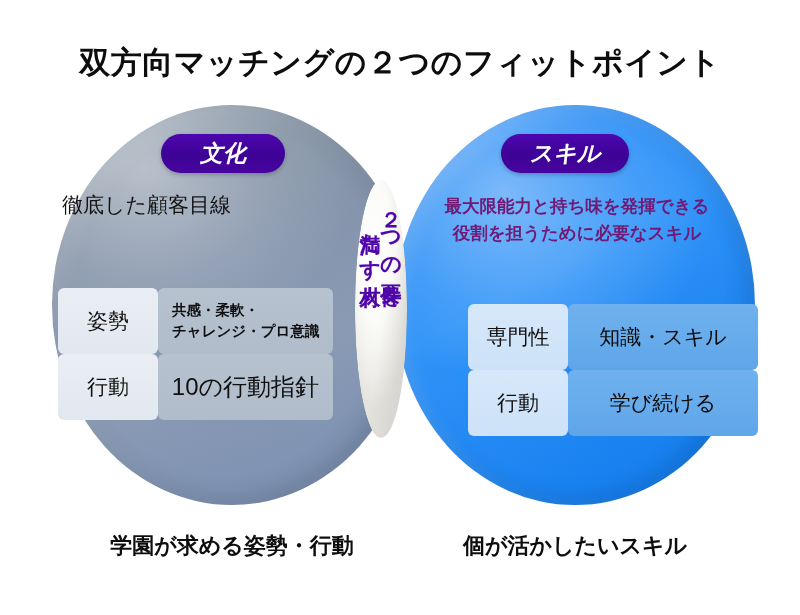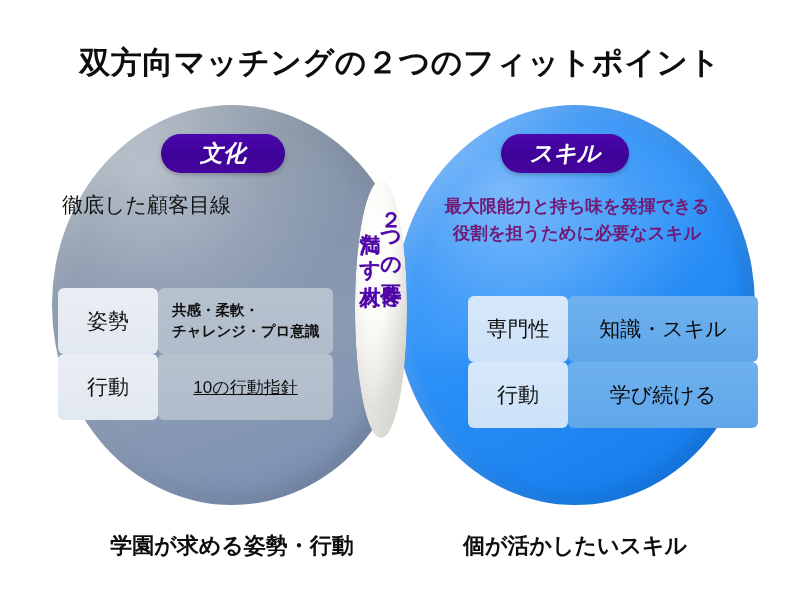--- a/index.html
+++ b/index.html
@@ -181,21 +181,21 @@
   #head-right div { white-space: nowrap; }
 
   
   .tbl {
     position: absolute;
     display: grid;
     grid-template-columns: 100px 175px;
     grid-auto-rows: 66px;
   }
   #tbl-left  { left: 58px;  top: 288px; }
-  #tbl-right { left: 448px; top: 296px; grid-template-columns: 100px 190px; padding-left: 20px; }
+  #tbl-right { left: 448px; top: 304px; grid-template-columns: 100px 190px; padding-left: 20px; }
 
   .cell {
     border-radius: 6px;
     display: flex;
     align-items: center;
     justify-content: center;
     padding: 0 8px;
     box-sizing: border-box;
     text-align: center;
   }
@@ -210,21 +210,21 @@
     color: #101010;
   }
   #tbl-left .v-small {
     font-size: 14.5px;
     font-weight: bold;
     line-height: 1.45;
     text-align: left;
     width: 100%;
     padding-left: 6px;
   }
-  #tbl-left .v-big { font-size: 17px; text-decoration: underline; }
+  #tbl-left .v-big { font-size: 24px; }
 
   
   #tbl-right .cell-key {
     background: linear-gradient(180deg, #d6e8fa 0%, #cde2f8 100%);
     color: #101010;
     font-size: 21px;
   }
   #tbl-right .cell-val {
     background: linear-gradient(180deg, #6fb1ee 0%, #5fa6e9 100%);
     color: #0b0b0b;

